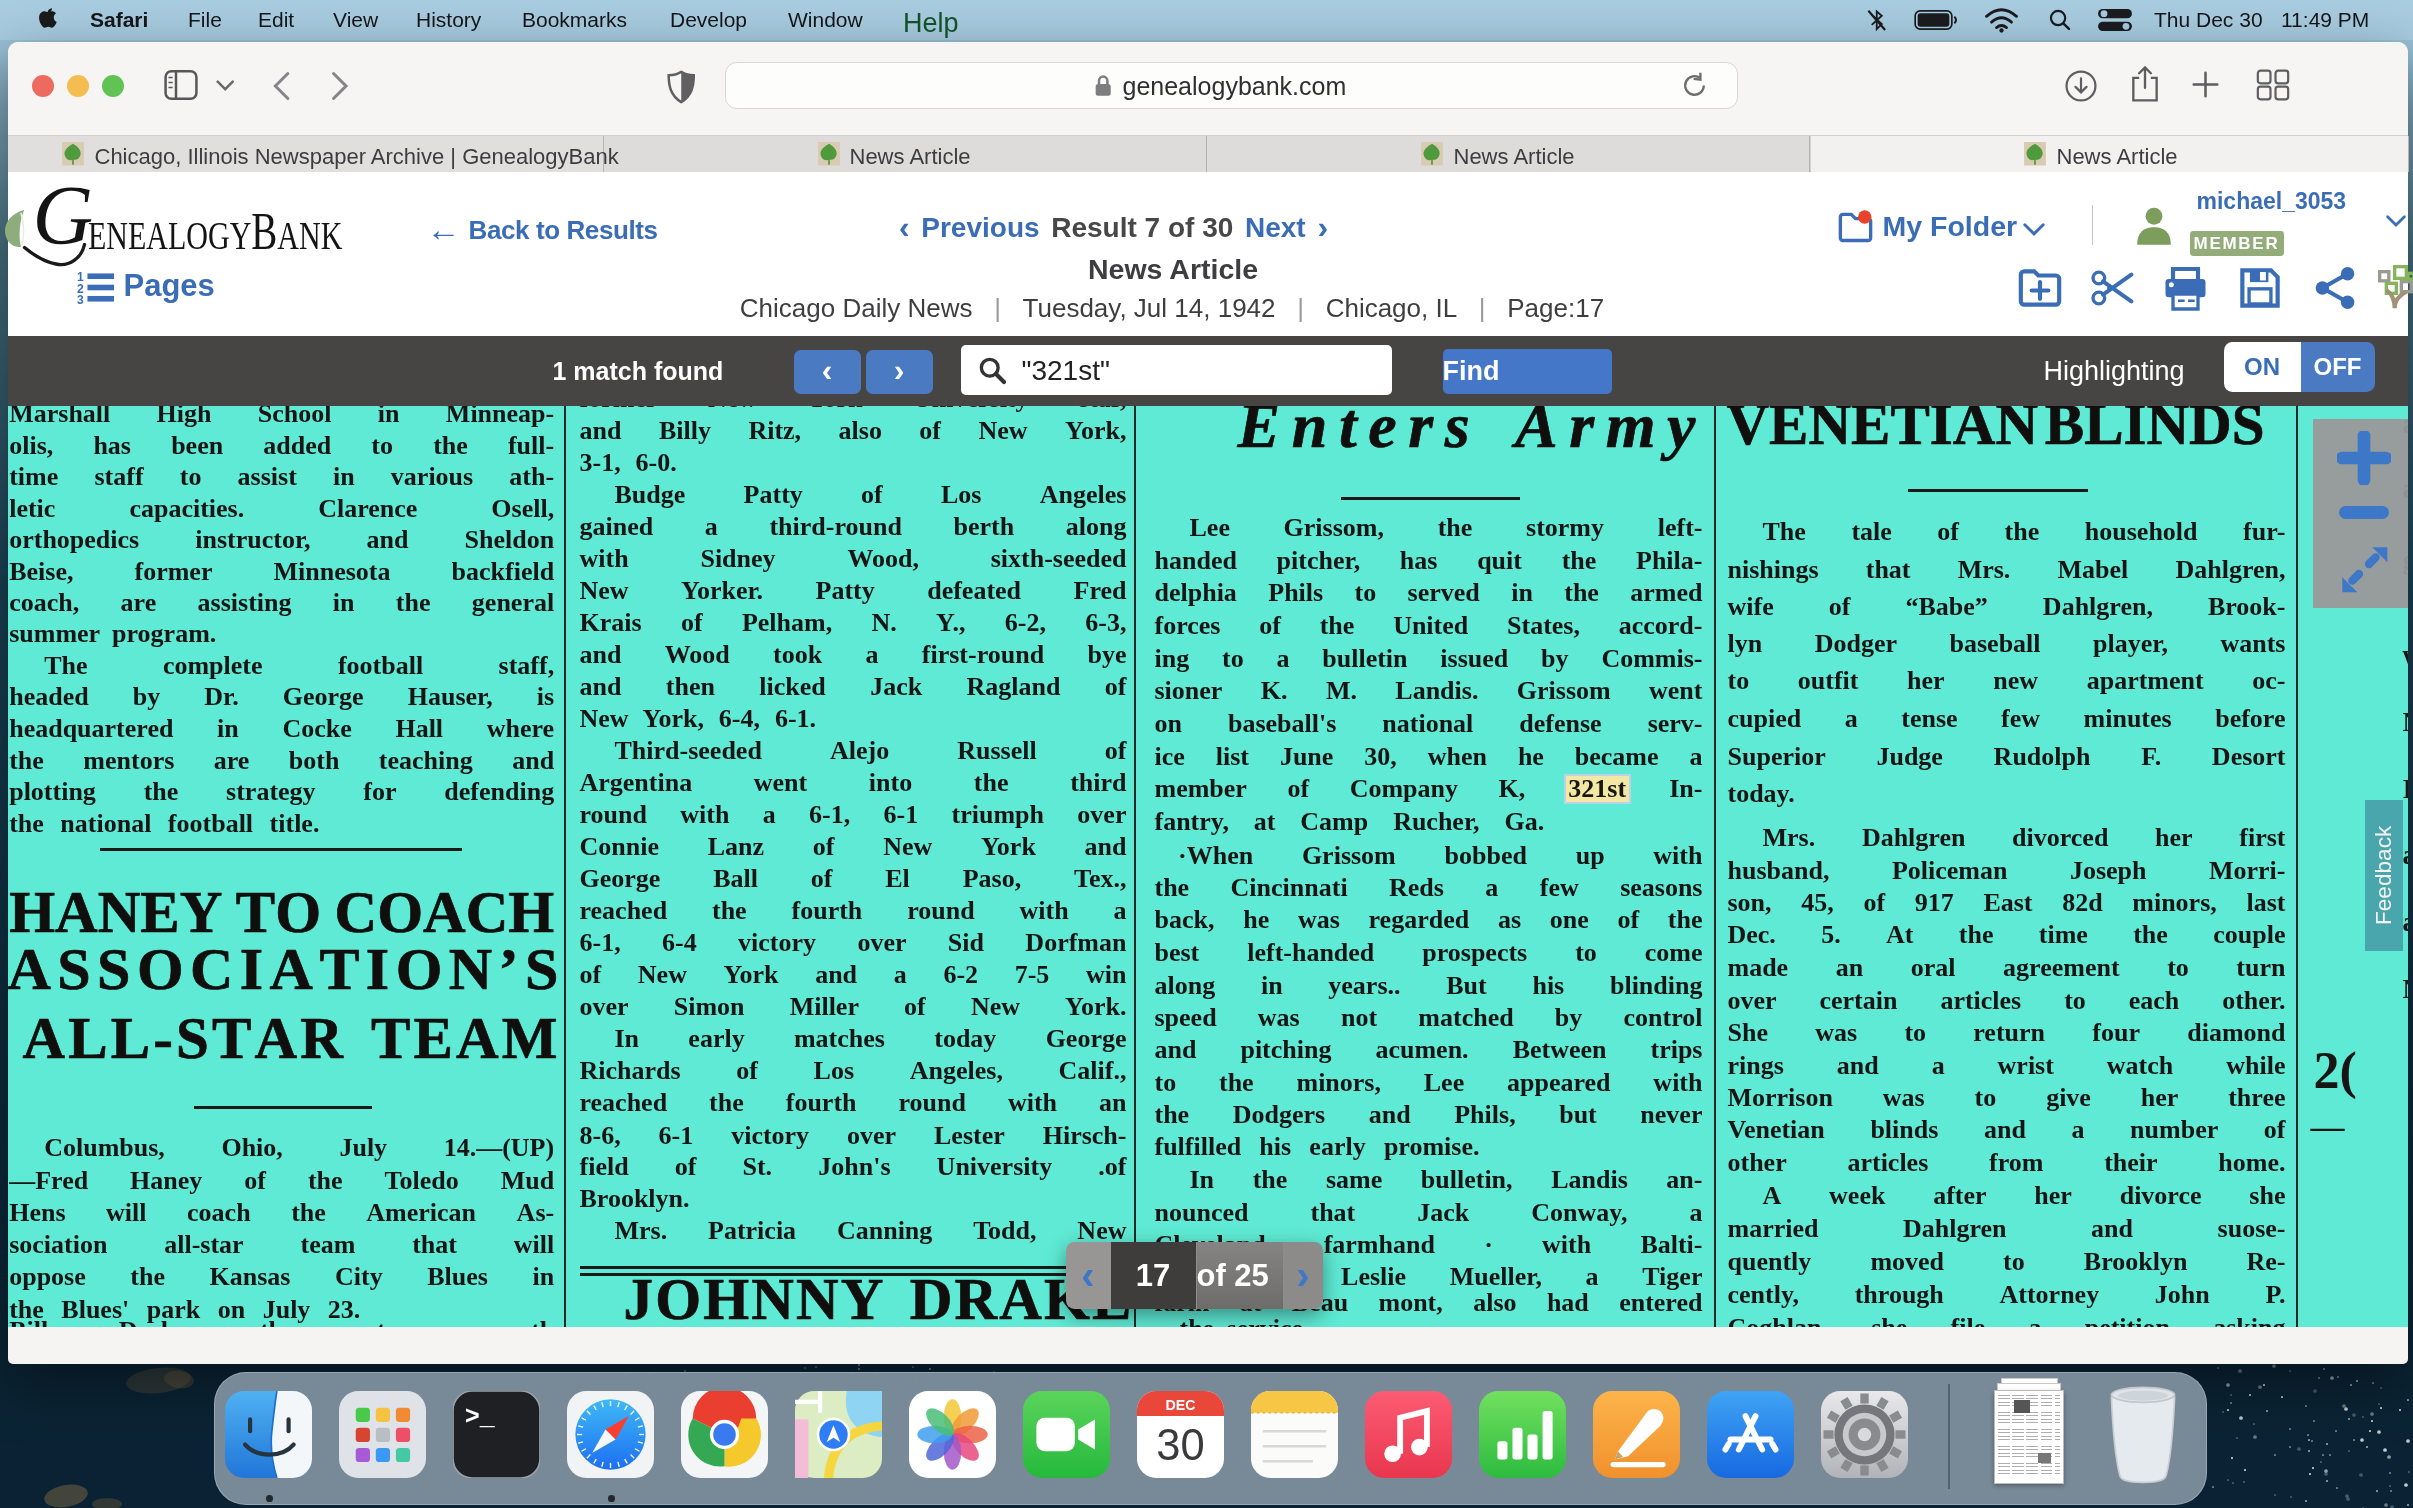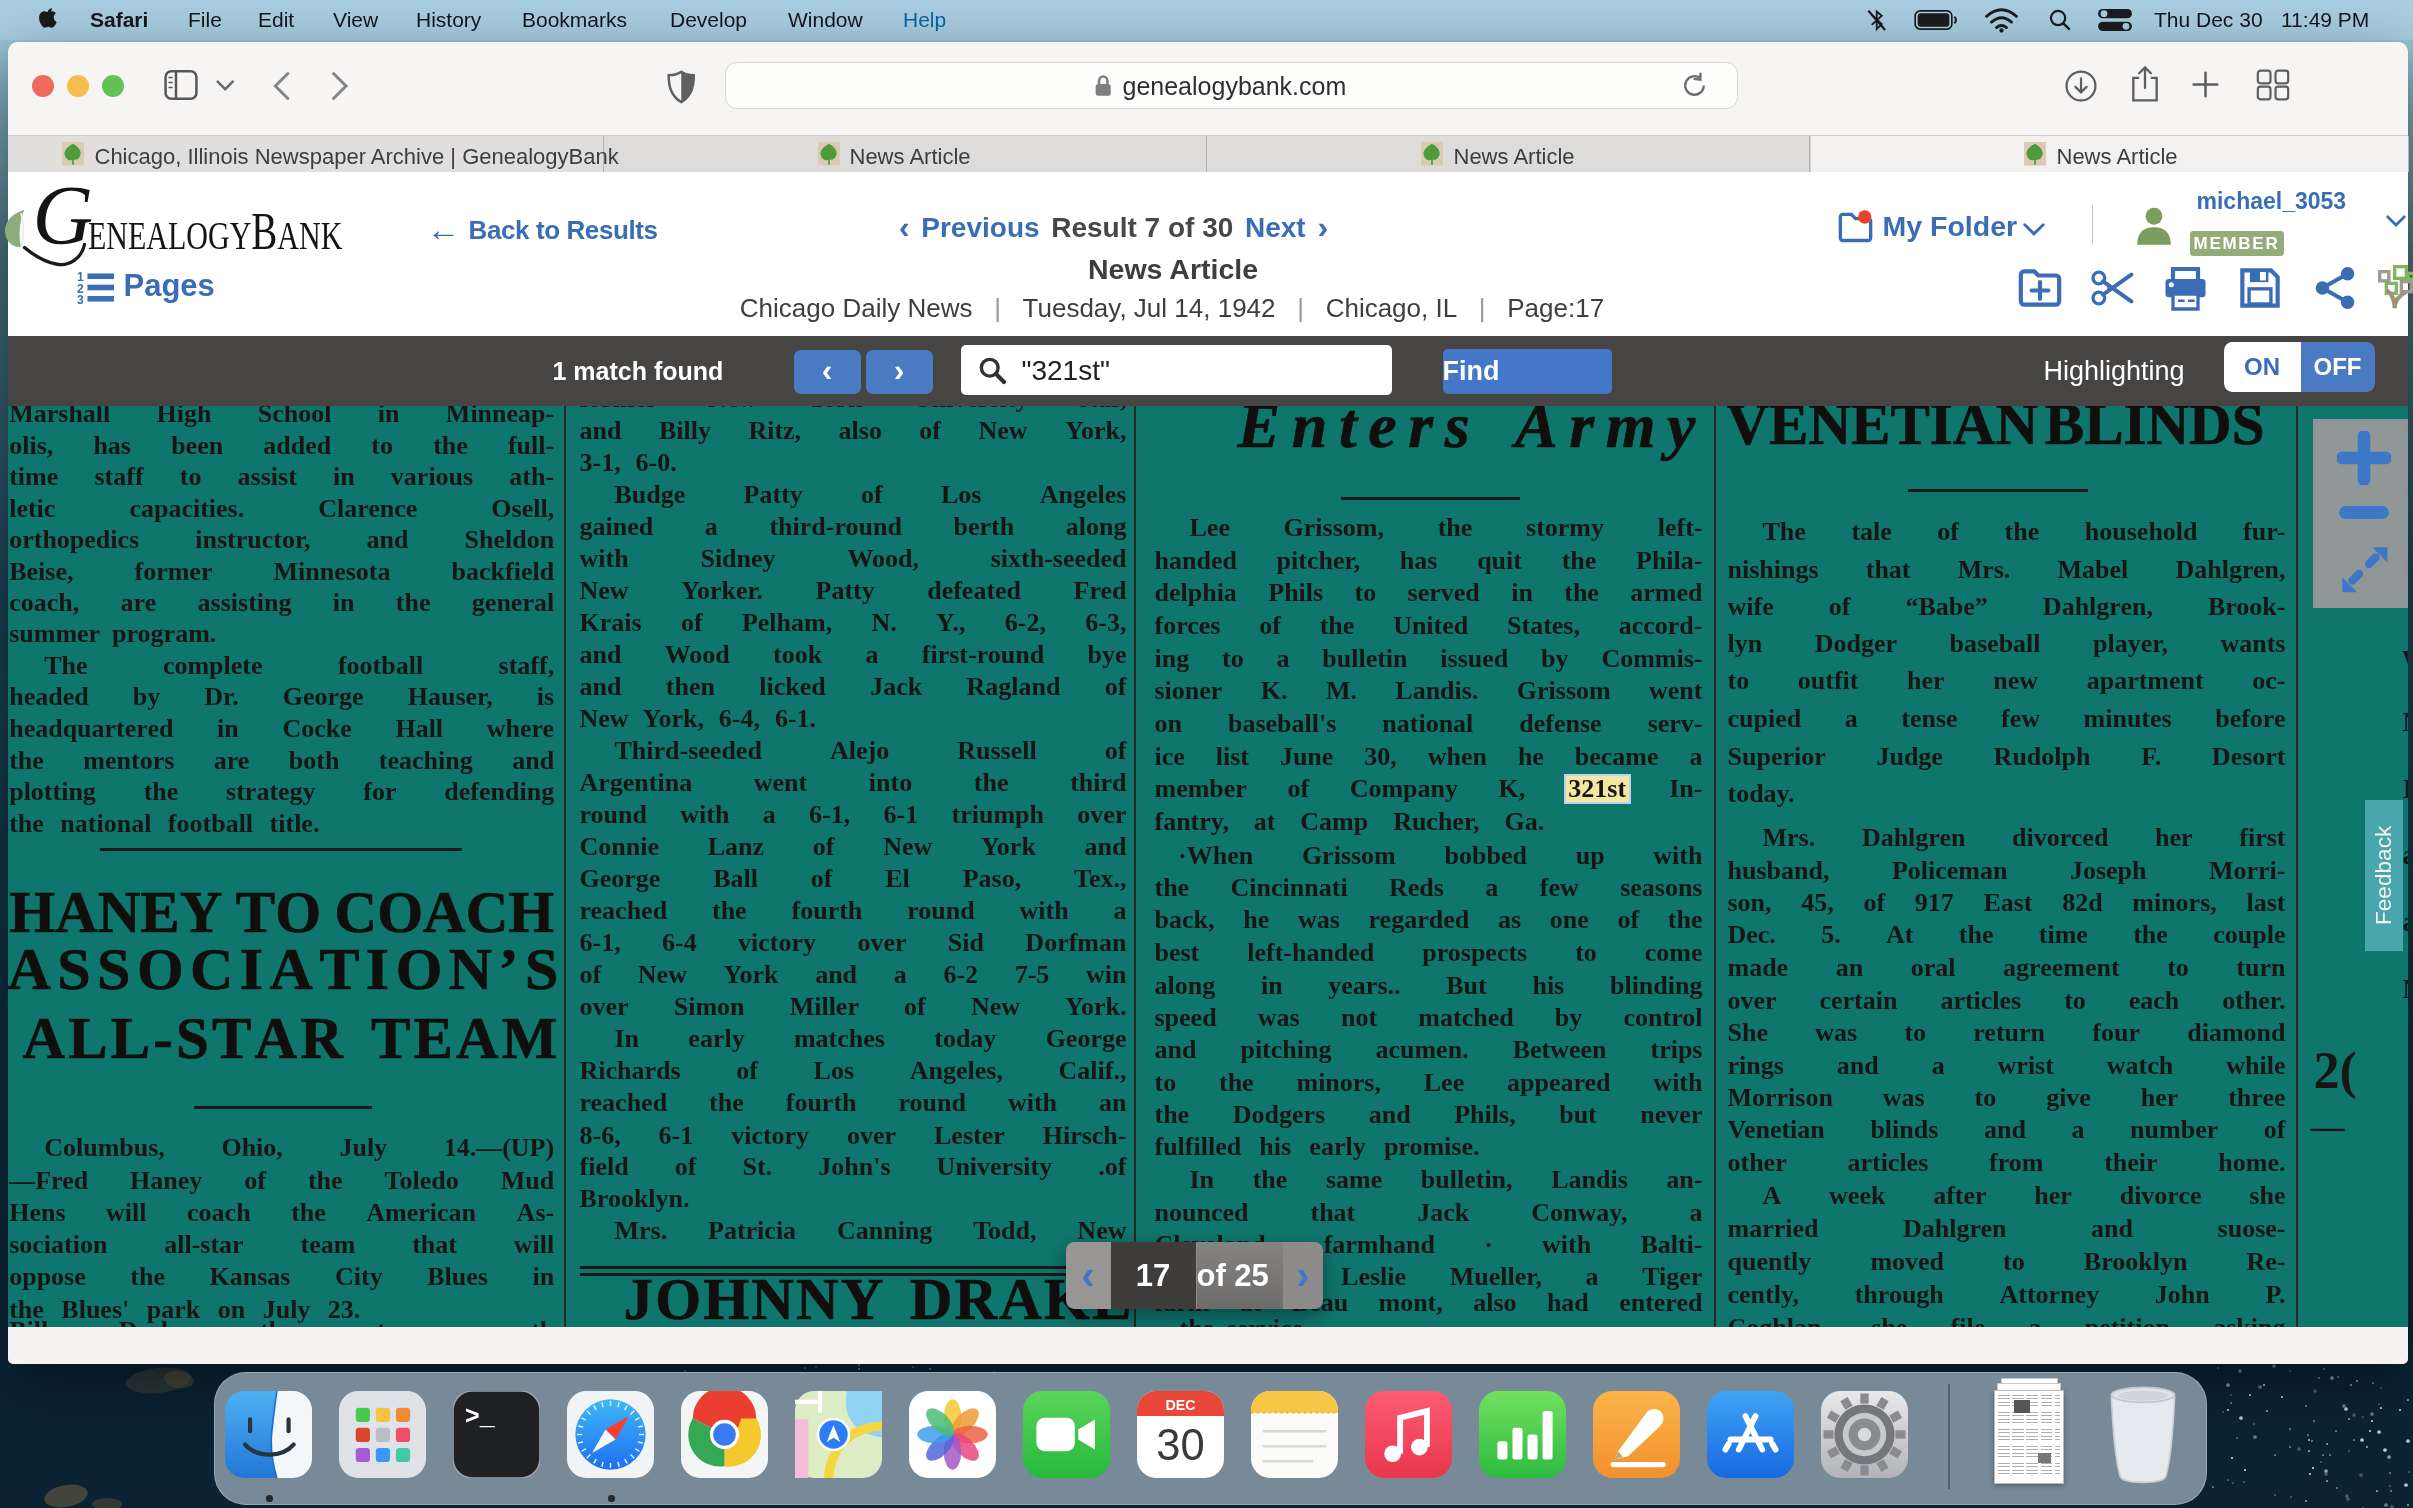--- a/index.html
+++ b/index.html
@@ -22,21 +22,21 @@
     <path fill="#1b1b1d" d="M12.6 7.2c1.4 0 3.2-1 4.2-2.2.9-1.1 1.6-2.7 1.6-4.2 0-.2 0-.4-.1-.6-1.5.1-3.4 1-4.5 2.3-.9 1-1.7 2.6-1.7 4.1 0 .2.1.5.1.5s.2.1.4.1zM8.1 28c1.9 0 2.7-1.2 5-1.2 2.4 0 2.9 1.2 5 1.2s3.5-1.9 4.8-3.8c1.5-2.2 2.1-4.3 2.1-4.4-.1-.1-4.1-1.7-4.1-6.3 0-4 3.2-5.8 3.3-5.9-2-2.9-5.2-3-6.1-3-2.3 0-4.2 1.4-5.4 1.4-1.3 0-3-1.3-5-1.3C3.9 4.7 0 7.9 0 13.9c0 3.7 1.5 7.7 3.3 10.3C4.8 26.4 6.2 28 8.1 28z" transform="scale(0.85)"></path>
   </svg>
 <div class="abs" style="left:90px;top:8.4px;font-size:21px;font-weight:700;color:#15161a">Safari</div>
 <div class="abs" style="left:188px;top:8.4px;font-size:21px;font-weight:400;color:#15161a">File</div>
 <div class="abs" style="left:258px;top:8.4px;font-size:21px;font-weight:400;color:#15161a">Edit</div>
 <div class="abs" style="left:333px;top:8.4px;font-size:21px;font-weight:400;color:#15161a">View</div>
 <div class="abs" style="left:416px;top:8.4px;font-size:21px;font-weight:400;color:#15161a">History</div>
 <div class="abs" style="left:522px;top:8.4px;font-size:21px;font-weight:400;color:#15161a">Bookmarks</div>
 <div class="abs" style="left:670px;top:8.4px;font-size:21px;font-weight:400;color:#15161a">Develop</div>
 <div class="abs" style="left:788px;top:8.4px;font-size:21px;font-weight:400;color:#15161a">Window</div>
-<div class="abs" style="left:903px;top:8.4px;font-size:21px;font-weight:400;color:#0369a1">Help</div>
+<div class="abs" style="left:903px;top:8.4px;font-size:27px;font-weight:400;color:#14532d">Help</div>
 <svg class="abs" style="left:1865px;top:9.2px" width="23.5" height="22.6" viewBox="0 0 28 27">
     <g stroke="#1b1c20" stroke-width="2.2" fill="none">
       <path d="M8 7 L20 18 L14 24 L14 3 L20 8 L8 19"></path>
       <path d="M4 2 L24 25" stroke-width="2.6"></path>
     </g>
   </svg>
 <svg class="abs" style="left:1914px;top:10px" width="44" height="20" viewBox="0 0 52 24">
     <rect x="1" y="1" width="44" height="22" rx="6" fill="none" stroke="#1b1c20" stroke-width="2"></rect>
     <rect x="4" y="4" width="38" height="16" rx="3.5" fill="#1b1c20"></rect>
     <path d="M48 8 q4 4 0 8" stroke="#1b1c20" stroke-width="2.4" fill="none"></path>
@@ -247,21 +247,21 @@
       <circle cx="14" cy="14" r="10" fill="none" stroke="#333" stroke-width="4"></circle>
       <path d="M21.5 21.5 L31 31" stroke="#333" stroke-width="5" stroke-linecap="round"></path>
     </svg>
     <div class="abs" style="left:1014px;top:313px;font-size:28px;color:#222">"321st"</div>
     <div class="abs" style="left:1435px;top:307px;width:169px;height:45px;background:#4577c9;border-radius:5px;color:#fff;text-align:left;font-size:27px;font-weight:700;line-height:45px">Find</div>
     <div class="abs" style="left:2036px;top:314px;font-size:27px;color:#fff">Highlighting</div>
     <div class="abs" style="left:2216px;top:300px;width:151px;height:50px;border-radius:8.4px;overflow:hidden;display:flex">
       <div style="width:77px;background:#fff;color:#3a6db6;font-size:24px;font-weight:700;text-align:center;line-height:50px">ON</div>
       <div style="width:74px;background:#4a7ac2;color:#fff;font-size:24px;font-weight:700;text-align:center;line-height:50px">OFF</div>
     </div>
-    <div class="abs" style="left:0;top:364px;width:2400px;height:921px;background:#0f766e;overflow:hidden">
+    <div class="abs" style="left:0;top:364px;width:2400px;height:921px;background:#5eead4;overflow:hidden">
       <div class="vr" style="left:556px;top:0px;height:921px"></div>
       <div class="vr" style="left:1126px;top:-15px;height:936px"></div>
       <div class="vr" style="left:1706px;top:0px;height:921px"></div>
       <div class="vr" style="left:2288px;top:0px;height:921px"></div>
       <div class="nl" style="left:1.7px;top:-5px;width:545px;font-size:26px">
         <span>Marshall</span>
         <span>High</span>
         <span>School</span>
         <span>in</span>
         <span>Minneap-</span>

